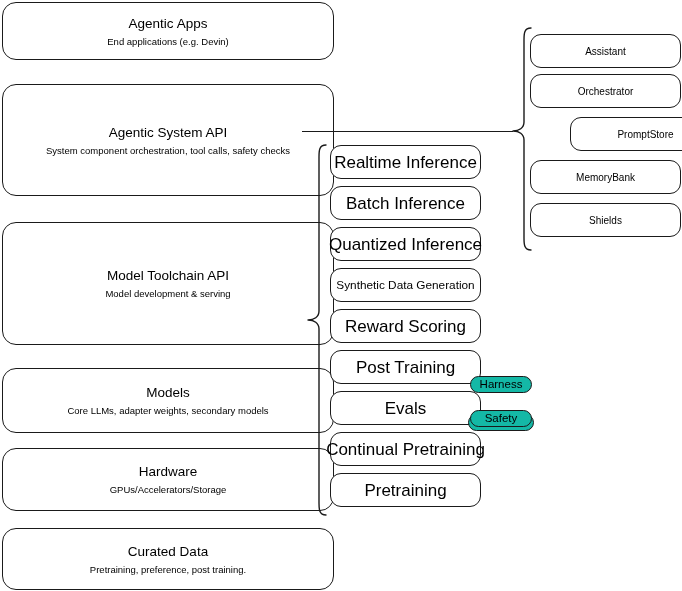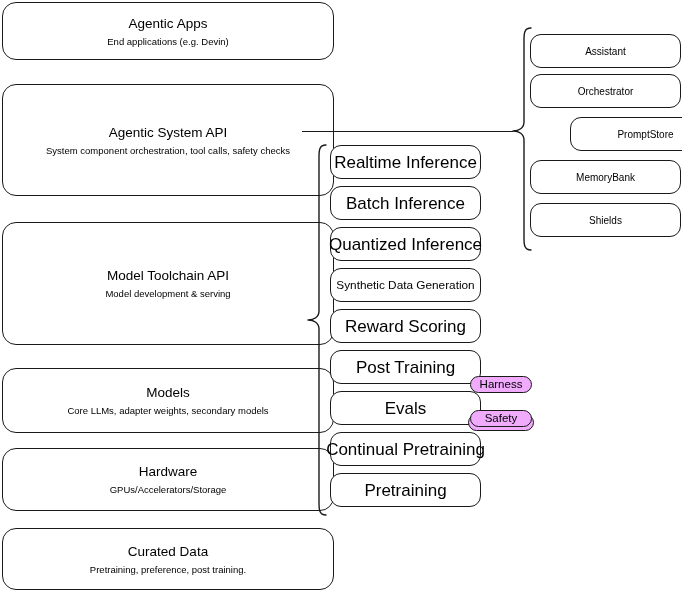--- a/index.html
+++ b/index.html
@@ -70,21 +70,21 @@
     border-radius: 11px;
   }
   .right .title { font-size: 10px; }
 
   
   .capsule {
     position: absolute;
     box-sizing: border-box;
     border: 1.4px solid #1a1a1a;
     border-radius: 20px;
-    background: #f0abfc;
+    background: #14b8a6;
     height: 17px;
     display: flex;
     align-items: center;
     justify-content: center;
     font-size: 11.5px;
     line-height: 17px;
     white-space: nowrap;
     z-index: 6;
   }
 

